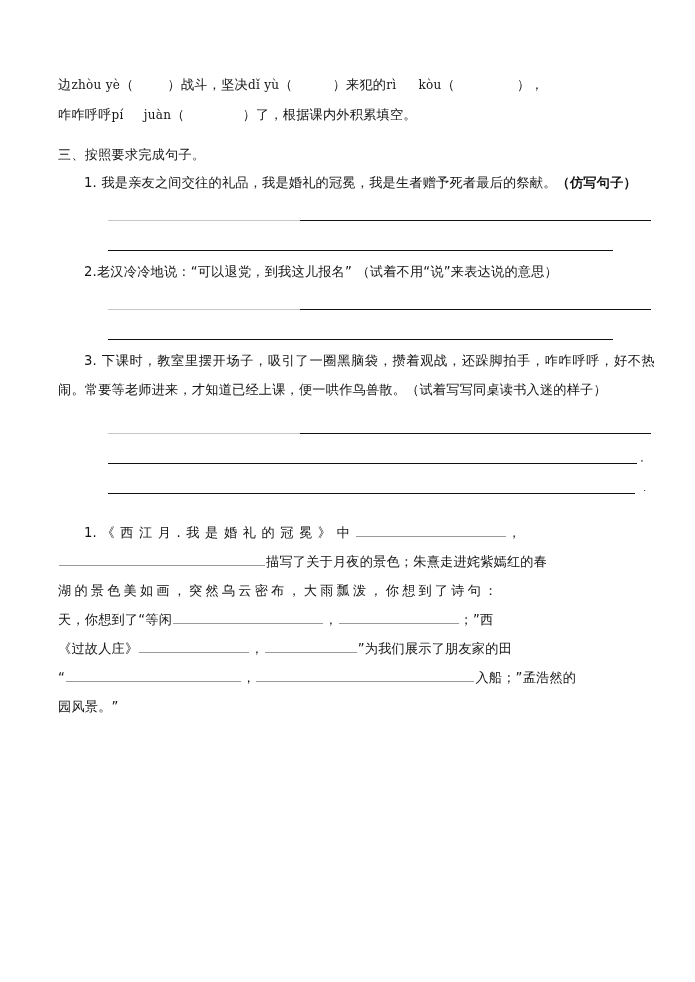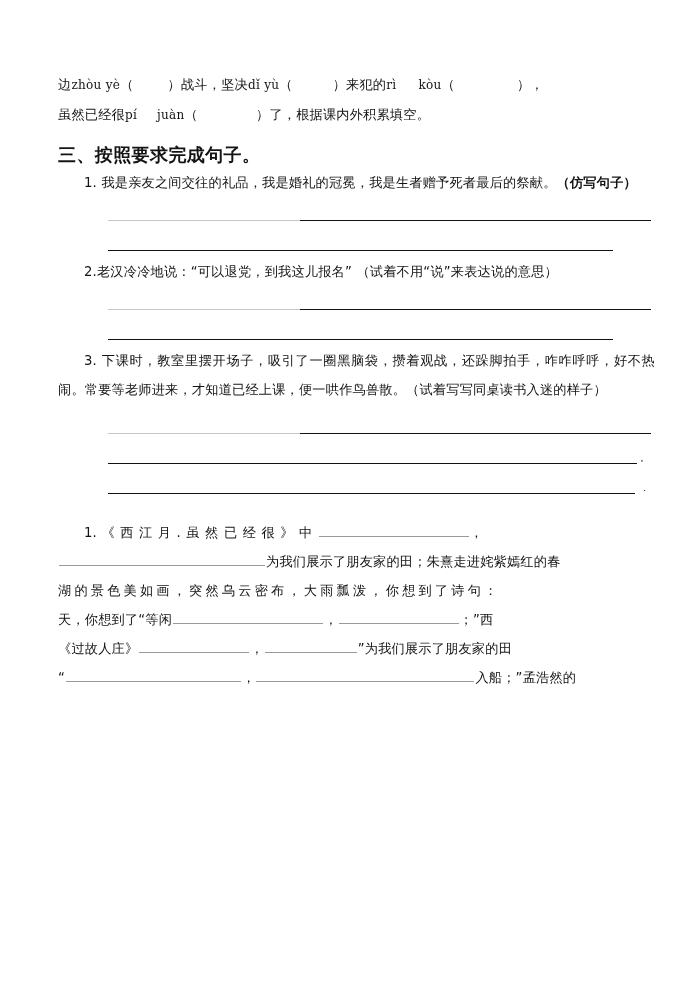--- a/index.html
+++ b/index.html
@@ -37,22 +37,22 @@
 
   .pinyin {
     font-family: "DejaVu Serif", "Liberation Serif", serif;
     font-size: 12px;
     letter-spacing: 0.3px;
   }
 
   .paren-gap { display: inline-block; }
 
   .heading {
-    font-size: 18px;
-    font-weight: bold;
+    font-size: 13px;
+    font-weight: normal;
     line-height: 26px;
     margin: 0;
     letter-spacing: 0.4px;
   }
 
   .bold-tail { font-weight: bold; }
 
   
   .tracked { letter-spacing: 3.2px; }
   .tracked-lg { letter-spacing: 5.6px; }
@@ -105,21 +105,21 @@
 </style>
 </head>
 <body>
 
 <div class="page">
 
   <div class="para">
     <span>边</span><span class="pinyin">zhòu yè</span><span>（</span><span class="paren-gap" style="width:34px"></span><span>）战斗，坚决</span><span class="pinyin">dǐ yù</span><span>（</span><span class="paren-gap" style="width:40px"></span><span>）来犯的</span><span class="pinyin">rì</span><span class="paren-gap" style="width:22px"></span><span class="pinyin">kòu</span><span>（</span><span class="paren-gap" style="width:62px"></span><span>），</span>
   </div>
   <div class="para">
-    <span>虽然已经很</span><span class="pinyin">pí</span><span class="paren-gap" style="width:20px"></span><span class="pinyin">juàn</span><span>（</span><span class="paren-gap" style="width:58px"></span><span>）了，根据课内外积累填空。</span>
+    <span>咋咋呼呼</span><span class="pinyin">pí</span><span class="paren-gap" style="width:20px"></span><span class="pinyin">juàn</span><span>（</span><span class="paren-gap" style="width:58px"></span><span>）了，根据课内外积累填空。</span>
   </div>
 
   <div class="spacer-sm"></div>
 
   <div class="heading">三、按照要求完成句子。</div>
 
   <div class="para indent">
     <span>1.</span>
     <span>我是亲友之间交往的礼品，我是婚礼的冠冕，我是生者赠予死者最后的祭献。</span><span class="bold-tail">（仿写句子）</span>
   </div>
@@ -166,37 +166,40 @@
       <div class="rule" style="left:50px; right:20px;"></div>
       <span class="rule-mark" style="right:9px;">.</span>
     </div>
   </div>
 
   <div class="spacer-md"></div>
 
 
   <div class="para indent">
     <span>1.</span>
-    <span class="tracked-lg">《西江月.虽然已经很》</span><span class="tracked-lg">中</span><span class="blank light" style="width:150px"></span><span>，</span>
-  </div>
-
-  <div class="para">
-    <span class="blank light" style="width:206px"></span><span>为我们展示了朋友家的田；朱熹走进姹紫嫣红的春</span>
+    <span class="tracked-lg">《西江月.我是婚礼的冠冕》</span><span class="tracked-lg">中</span><span class="blank light" style="width:150px"></span><span>，</span>
+  </div>
+
+  <div class="para">
+    <span class="blank light" style="width:206px"></span><span>描写了关于月夜的景色；朱熹走进姹紫嫣红的春</span>
   </div>
 
   <div class="para tracked">
     <span>湖的景色美如画，突然乌云密布，大雨瓢泼，你想到了诗句：</span>
   </div>
 
   <div class="para">
     <span>天，你想到了“等闲</span><span class="blank light" style="width:150px"></span><span>，</span><span class="blank light" style="width:120px"></span><span>；”西</span>
   </div>
 
   <div class="para">
     <span>《过故人庄》</span><span class="blank light" style="width:110px"></span><span>，</span><span class="blank light" style="width:92px"></span><span>”为我们展示了朋友家的田</span>
   </div>
 
   <div class="para">
     <span>“</span><span class="blank light" style="width:175px"></span><span>，</span><span class="blank light" style="width:218px"></span><span>入船；”孟浩然的</span>
   </div>
 
+  <div class="para">
+    <span>园风景。”</span>
+  </div>
 
 </div>
 
 </body></html>

